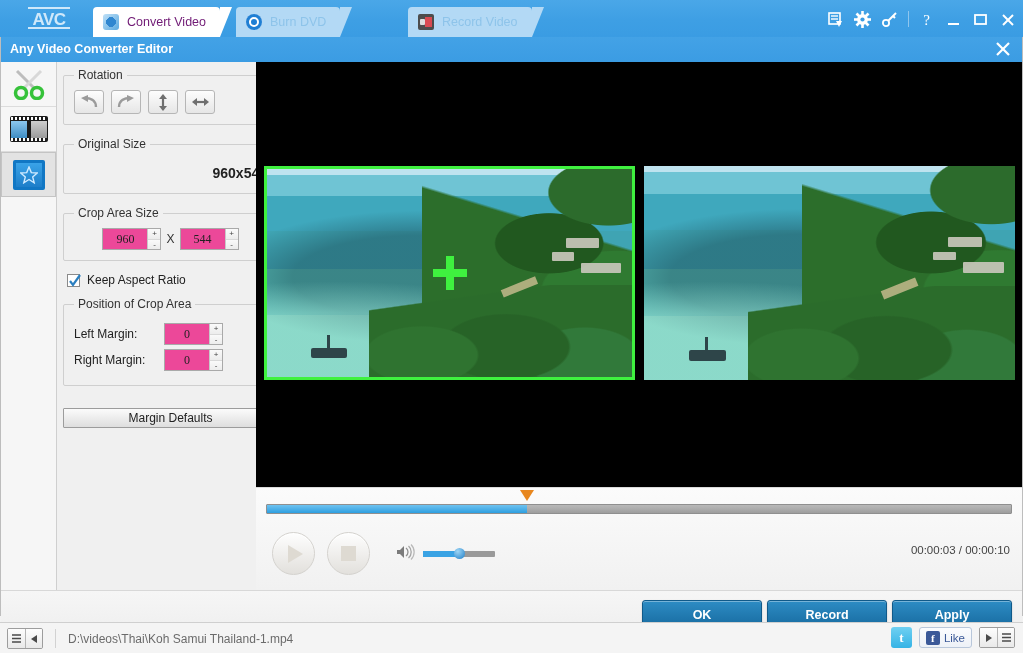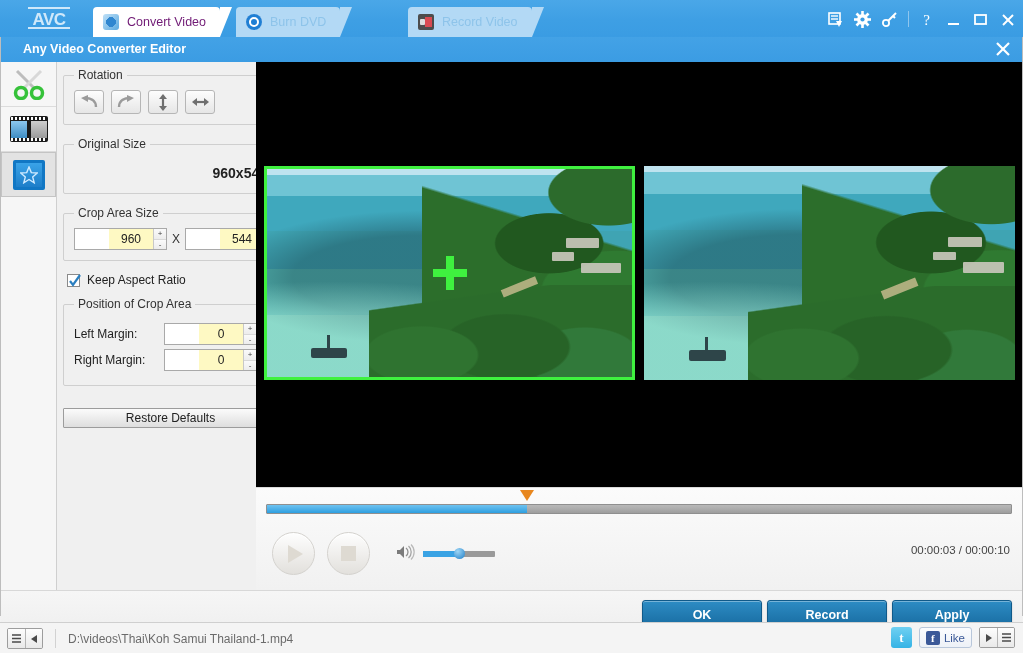--- a/index.html
+++ b/index.html
@@ -62,21 +62,21 @@
   .sep { width:1px; height:16px; background:#8fc6ee; }
 
   
   .editor {
     position:absolute; left:0; top:37px; width:1023px; height:579px;
     background:#eeeeee; border:1px solid #bdbdbd; border-top:none;
   }
   .edtitle {
     height:25px; background:linear-gradient(#43a2e6,#3b9ce3);
     color:#fff; font-weight:bold; font-size:12.5px;
-    line-height:25px; padding-left:22px; position:relative;
+    line-height:25px; padding-left:9px; position:relative;
   }
   .edclose { position:absolute; right:10px; top:3px; width:18px; height:18px; }
 
   .edbody { position:absolute; left:0; top:25px; width:1021px; height:552px; background:#f0f0f0; }
 
   
   .rail { position:absolute; left:0; top:0; width:56px; height:528px; background:#f6f6f6; border-right:1px solid #cfcfcf; }
   .railbtn { width:55px; height:45px; display:flex; align-items:center; justify-content:center; border-bottom:1px solid #dcdcdc;}
   .railbtn.sel { background:#e3e3e3; border:1px solid #c4c4c4; }
   .scissors { width:34px; height:32px; }
@@ -96,22 +96,22 @@
   
   .ctrl { position:absolute; left:57px; top:1px; width:225px; height:528px; background:#f0f0f0; padding:5px; }
   fieldset.grp { border:1px solid #cfcfcf; border-radius:2px; padding:8px 10px 10px; margin-bottom:12px; background:#f0f0f0;}
   fieldset.grp legend { padding:0 4px; font-size:12px; color:#333; }
   .rotrow { display:flex; gap:7px; }
   .rotbtn { width:30px; height:24px; border:1px solid #b6b6b6; border-radius:3px;
             background:linear-gradient(#fdfdfd,#e6e6e6); display:flex; align-items:center; justify-content:center;}
   .origsize { text-align:right; font-weight:bold; font-size:14px; color:#222; padding:6px 0 2px;}
   .croprow { display:flex; align-items:center; justify-content:center; gap:5px; }
   .spin { display:flex; border:1px solid #a9a9a9; background:#fff; height:22px; }
-  .spin input { width:44px; border:none; text-align:center; font-size:12px; font-family:Liberation Sans, sans-serif;
-                outline:none; background:#fef9c3; color:#222;margin-left:34px;}
+  .spin input { width:44px; border:none; text-align:center; font-size:12px; font-family:Liberation Serif, serif;
+                outline:none; background:#ec4899; color:#222;}
   .spbtns { width:13px; display:flex; flex-direction:column; border-left:1px solid #c8c8c8; }
   .spbtns div { flex:1; font-size:8px; line-height:9px; text-align:center; background:linear-gradient(#fafafa,#ececec); color:#444;}
   .spbtns div:first-child { border-bottom:1px solid #d8d8d8; }
   .xsep { font-size:12px; color:#333; }
 
   .chkrow { display:flex; align-items:center; gap:7px; margin:4px 0 10px 4px; }
   .chk { width:13px; height:13px; border:1px solid #8a8a8a; background:#fff; position:relative; }
   .chk svg{position:absolute;left:0;top:-1px;}
   .chklabel{ font-size:12px; color:#222; }
 
@@ -416,21 +416,21 @@
             <div class="spin">
               <input value="0" style="">
               <div class="spbtns">
                 <div>+</div>
                 <div>-</div>
               </div>
             </div>
           </div>
         </fieldset>
 
-        <button class="restorebtn">Restore Defaults</button>
+        <button class="restorebtn">Margin Defaults</button>
       </div>
 
       <div class="preview">
         <div class="stage">
 
           <div class="pane left">
             <div class="scene">
               <div class="cliff"></div>
               <div class="cliff2"></div>
               <div class="beach"></div>

